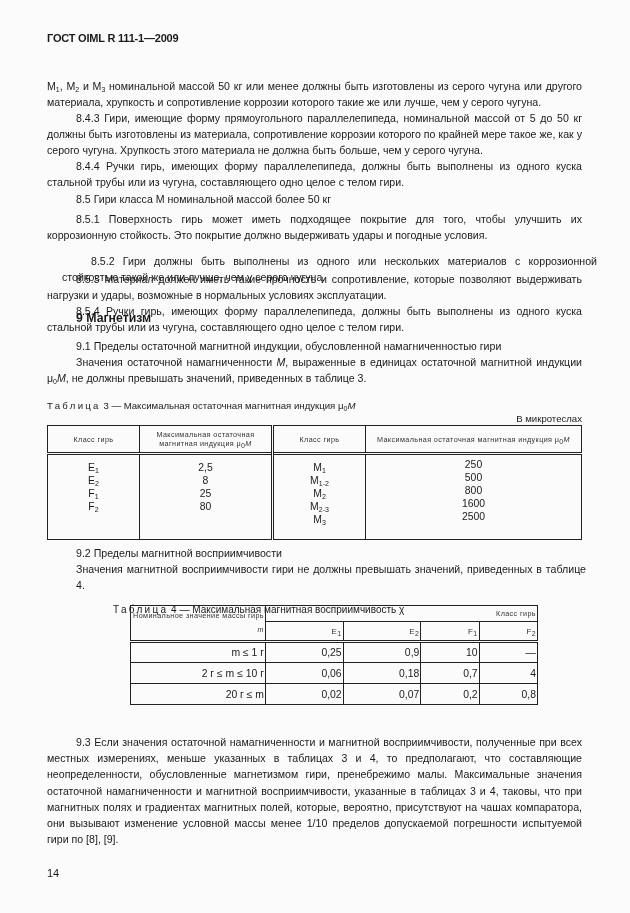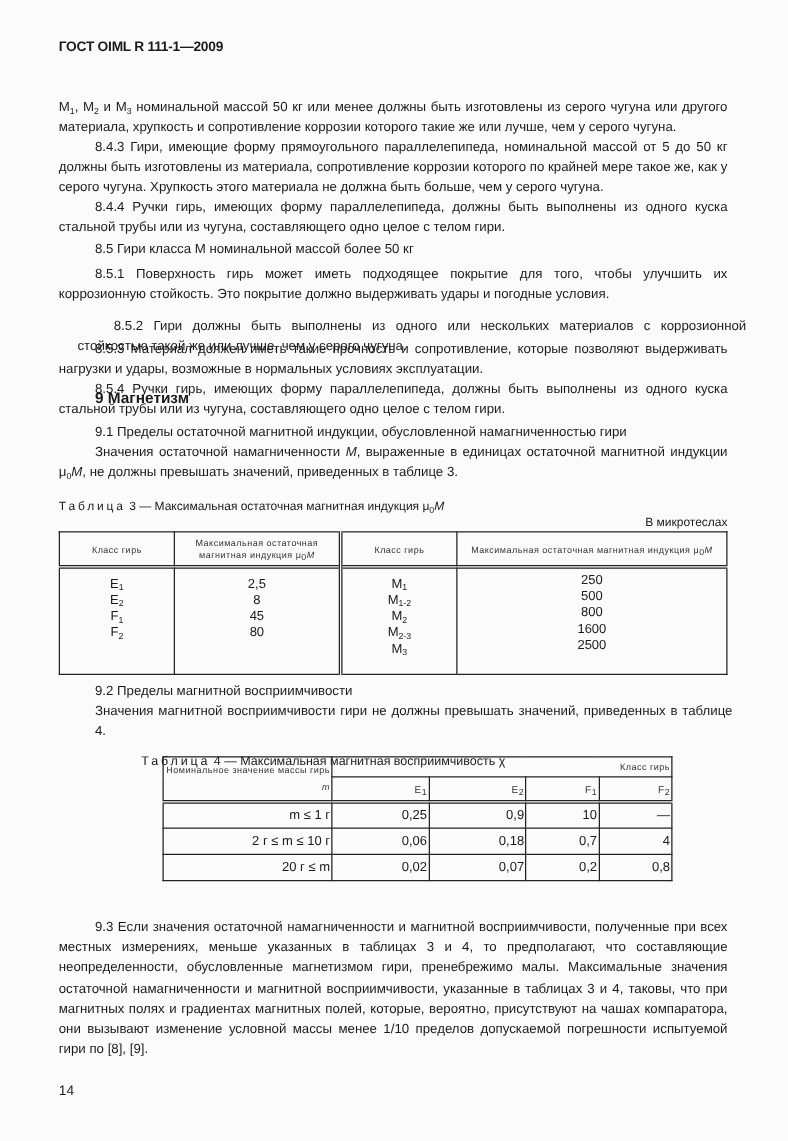--- a/index.html
+++ b/index.html
@@ -61,21 +61,21 @@
   <tr style="height:86px; vertical-align:top; text-align:center; line-height:13px;">
     <td style="padding-top:6px;">
       <div><span>E</span><sub>1</sub></div>
       <div><span>E</span><sub>2</sub></div>
       <div><span>F</span><sub>1</sub></div>
       <div><span>F</span><sub>2</sub></div>
     </td>
     <td style="padding-top:6px; border-right:3px double #222;">
       <div>2,5</div>
       <div>8</div>
-      <div>45</div>
+      <div>25</div>
       <div>80</div>
     </td>
     <td style="padding-top:6px;">
       <div><span>M</span><sub>1</sub></div>
       <div><span>M</span><sub>1-2</sub></div>
       <div><span>M</span><sub>2</sub></div>
       <div><span>M</span><sub>2-3</sub></div>
       <div><span>M</span><sub>3</sub></div>
     </td>
     <td style="padding-top:3px;">

